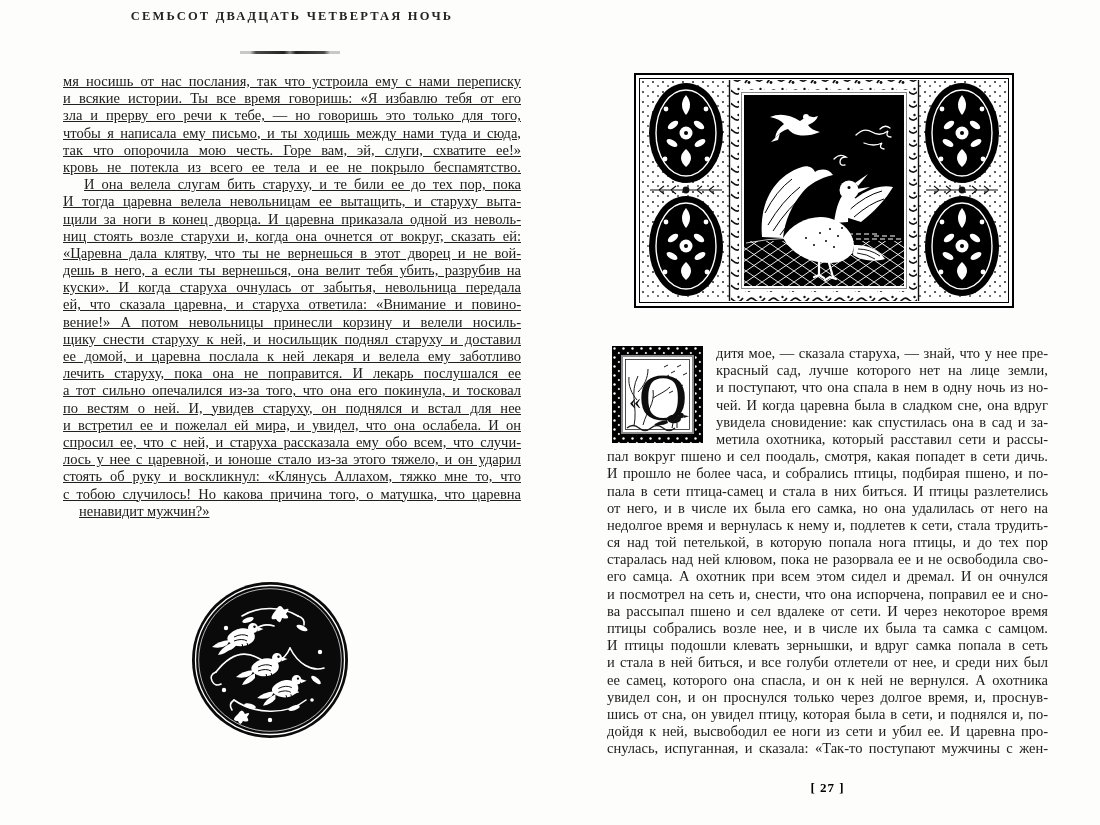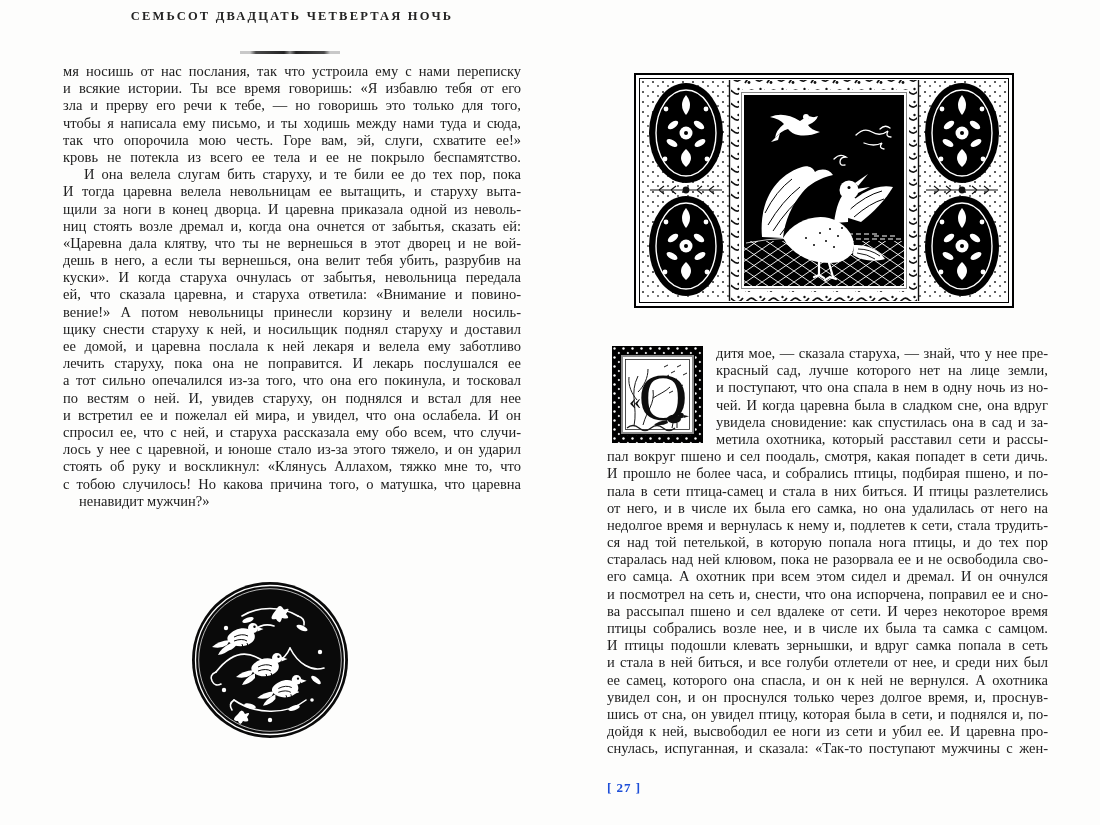--- a/index.html
+++ b/index.html
@@ -13,60 +13,60 @@
   .running-header{
     left:63px;top:9px;width:458px;text-align:center;
     font-weight:bold;font-size:12.5px;letter-spacing:2.2px;color:#242424;
   }
   .header-rule{
     left:240px;top:51px;width:100px;height:2.5px;
     background:linear-gradient(90deg,#c8c8c8 0%,#c8c8c8 10%,#4a4a4a 16%,#242424 44%,#8a8a8a 50%,#242424 56%,#4a4a4a 84%,#c8c8c8 90%,#c8c8c8 100%);
   }
   
   .textcol{font-size:14.5px;line-height:17.2px;color:#202020;}
-  .left-text{left:63px;top:63px;width:458px;}
+  .left-text{left:63px;top:73px;width:458px;text-decoration:underline;}
   .right-text{left:607px;top:345px;width:441px;}
   .line{
     height:17.2px;line-height:17.2px;overflow:hidden;
     text-align:justify;text-align-last:justify;
   }
   .line.indent{text-indent:21px;}
   .para-final .line:last-child{text-align-last:left;margin-left:16px;}
   
   .initial-box{
     float:left;width:91px;height:97px;
     margin:1px 13px 4px 5px;
   }
   
   .headpiece{left:634px;top:73px;width:380px;height:235px;}
   .tailpiece{left:190px;top:580px;width:160px;height:160px;}
   .page-number{
-    left:607px;top:780px;width:441px;text-align:left;
-    font-weight:bold;font-size:13px;letter-spacing:1px;color:#1d4ed8;
+    left:607px;top:780px;width:441px;text-align:center;
+    font-weight:bold;font-size:13px;letter-spacing:1px;color:#000000;
   }
   svg{display:block;}
 </style>
 </head>
 <body>
 
 <div class="abs running-header">СЕМЬСОТ ДВАДЦАТЬ ЧЕТВЕРТАЯ НОЧЬ</div>
 <div class="abs header-rule"></div>
 
 <div class="abs textcol left-text para-final">
 
 <div class="line">мя носишь от нас послания, так что устроила ему с нами переписку</div>
     <div class="line">и всякие истории. Ты все время говоришь: «Я избавлю тебя от его</div>
     <div class="line">зла и прерву его речи к тебе, — но говоришь это только для того,</div>
     <div class="line">чтобы я написала ему письмо, и ты ходишь между нами туда и сюда,</div>
     <div class="line">так что опорочила мою честь. Горе вам, эй, слуги, схватите ее!»</div>
     <div class="line">кровь не потекла из всего ее тела и ее не покрыло беспамятство.</div>
     <div class="line indent">И она велела слугам бить старуху, и те били ее до тех пор, пока</div>
     <div class="line">И тогда царевна велела невольницам ее вытащить, и старуху выта-</div>
     <div class="line">щили за ноги в конец дворца. И царевна приказала одной из неволь-</div>
-    <div class="line">ниц стоять возле дремал и, когда она очнется от забытья, сказать ей:</div>
+    <div class="line">ниц стоять возле старухи и, когда она очнется от вокруг, сказать ей:</div>
     <div class="line">«Царевна дала клятву, что ты не вернешься в этот дворец и не вой-</div>
     <div class="line">дешь в него, а если ты вернешься, она велит тебя убить, разрубив на</div>
     <div class="line">куски». И когда старуха очнулась от забытья, невольница передала</div>
     <div class="line">ей, что сказала царевна, и старуха ответила: «Внимание и повино-</div>
     <div class="line">вение!» А потом невольницы принесли корзину и велели носиль-</div>
     <div class="line">щику снести старуху к ней, и носильщик поднял старуху и доставил</div>
     <div class="line">ее домой, и царевна послала к ней лекаря и велела ему заботливо</div>
     <div class="line">лечить старуху, пока она не поправится. И лекарь послушался ее</div>
     <div class="line">а тот сильно опечалился из-за того, что она его покинула, и тосковал</div>
     <div class="line">по вестям о ней. И, увидев старуху, он поднялся и встал для нее</div>

